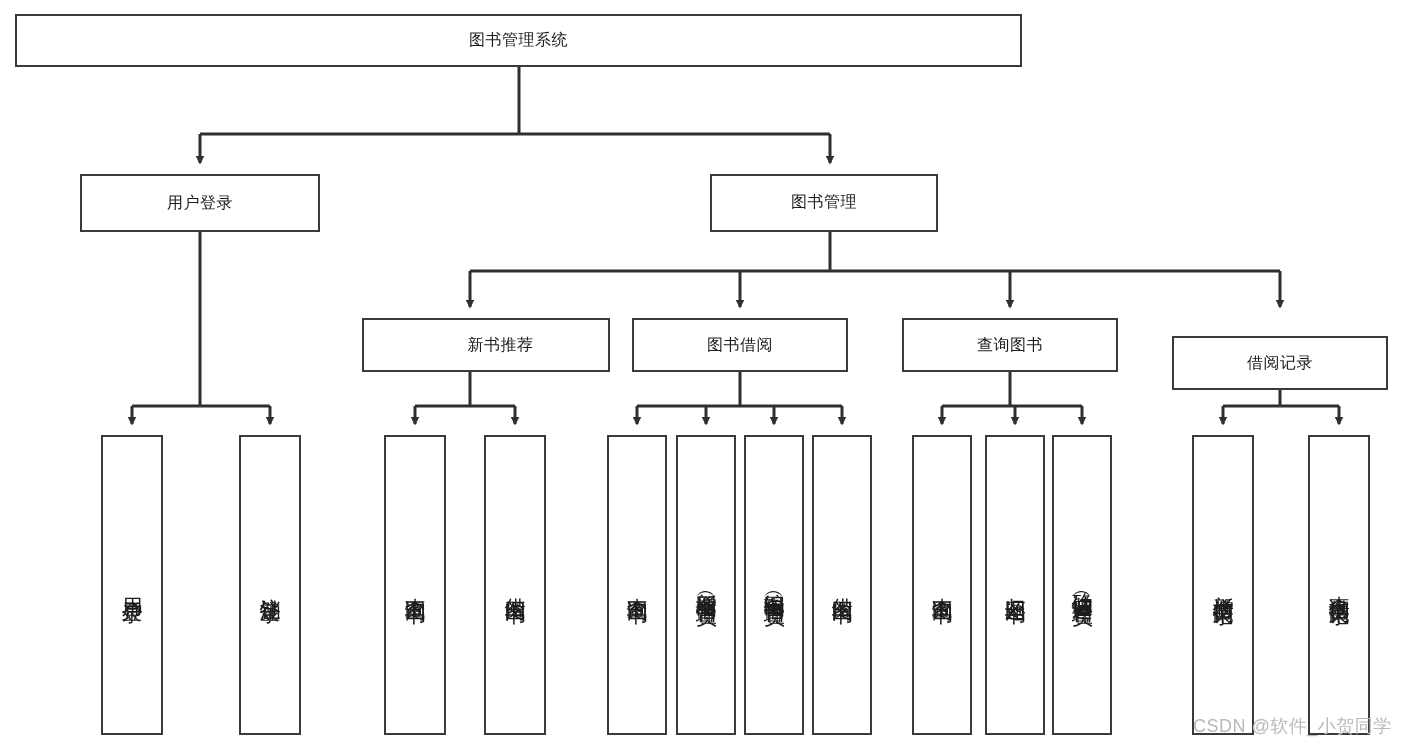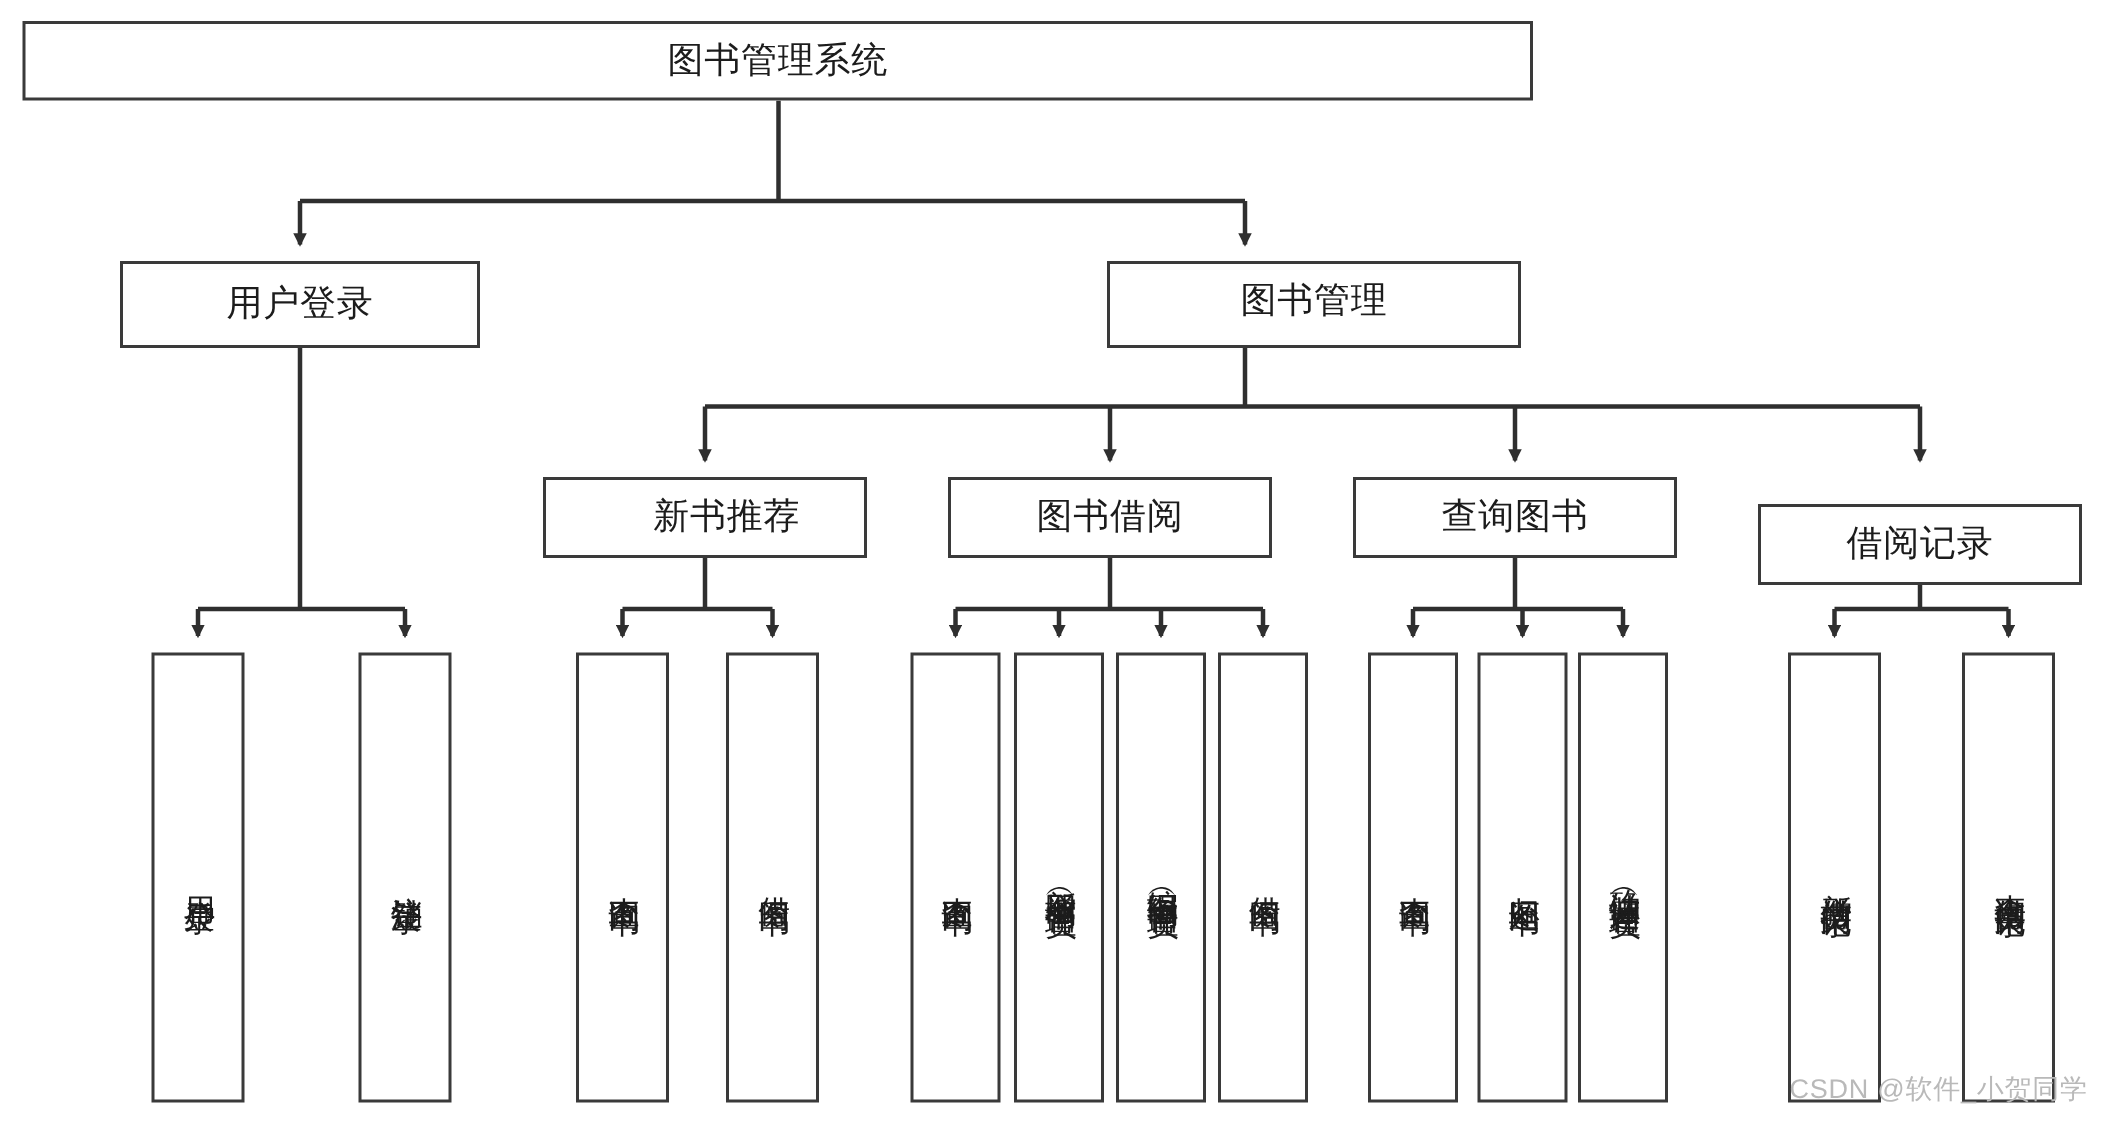--- a/index.html
+++ b/index.html
@@ -31,21 +31,21 @@
     box-sizing: border-box;
     background: #ffffff;
     border: 2px solid #3a3a3a;
     display: flex;
     align-items: center;
     justify-content: center;
     color: #1c1c1c;
     text-align: center;
   }
   .node.horiz {
-    font-size: 24px;
+    font-size: 16px;
     letter-spacing: 0.5px;
     line-height: 1.15;
   }
   .node.vert {
     writing-mode: vertical-rl;
     text-orientation: upright;
     font-size: 21px;
     line-height: 1.25;
     letter-spacing: 2px;
     padding: 6px 0;
@@ -117,25 +117,25 @@
       </g>
   </svg>
 
   <div class="node horiz" style="left: 15px; top: 14px; width: 1007px; height: 53px;">
     <span class="label">图书管理系统</span>
   </div>
 
   <div class="node horiz" style="left: 80px; top: 174px; width: 240px; height: 58px;">
     <span class="label">用户登录</span>
   </div>
-  <div class="node horiz" style="left: 738px; top: 174px; width: 276px; height: 58px; font-family: Liberation Mono, monospace;">
+  <div class="node horiz" style="left: 710px; top: 174px; width: 228px; height: 58px; font-family: Liberation Mono, monospace;">
     <span class="label">图书管理</span>
   </div>
 
-  <div class="node horiz" style="left: 362px; top: 318px; width: 216px; height: 54px; padding-left: 29px;">
+  <div class="node horiz" style="left: 362px; top: 318px; width: 248px; height: 54px; padding-left: 29px;">
     <span class="label">新书推荐</span>
   </div>
   <div class="node horiz" style="left: 632px; top: 318px; width: 216px; height: 54px; align-items: center;">
     <span class="label">图书借阅</span>
   </div>
   <div class="node horiz" style="left: 902px; top: 318px; width: 216px; height: 54px;">
     <span class="label">查询图书</span>
   </div>
   <div class="node horiz" style="left: 1172px; top: 336px; width: 216px; height: 54px;">
     <span class="label">借阅记录</span>

